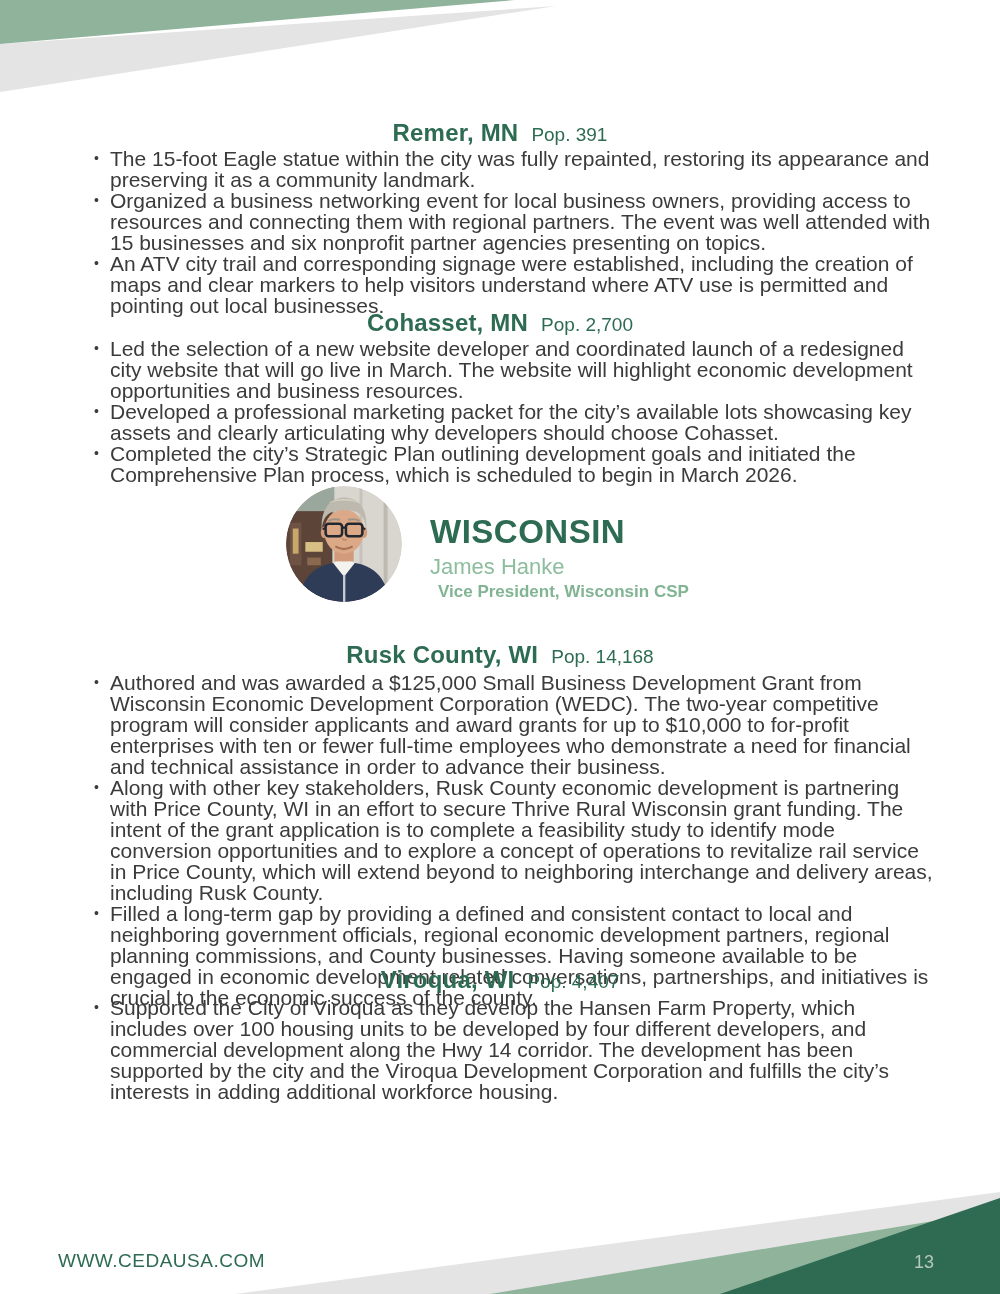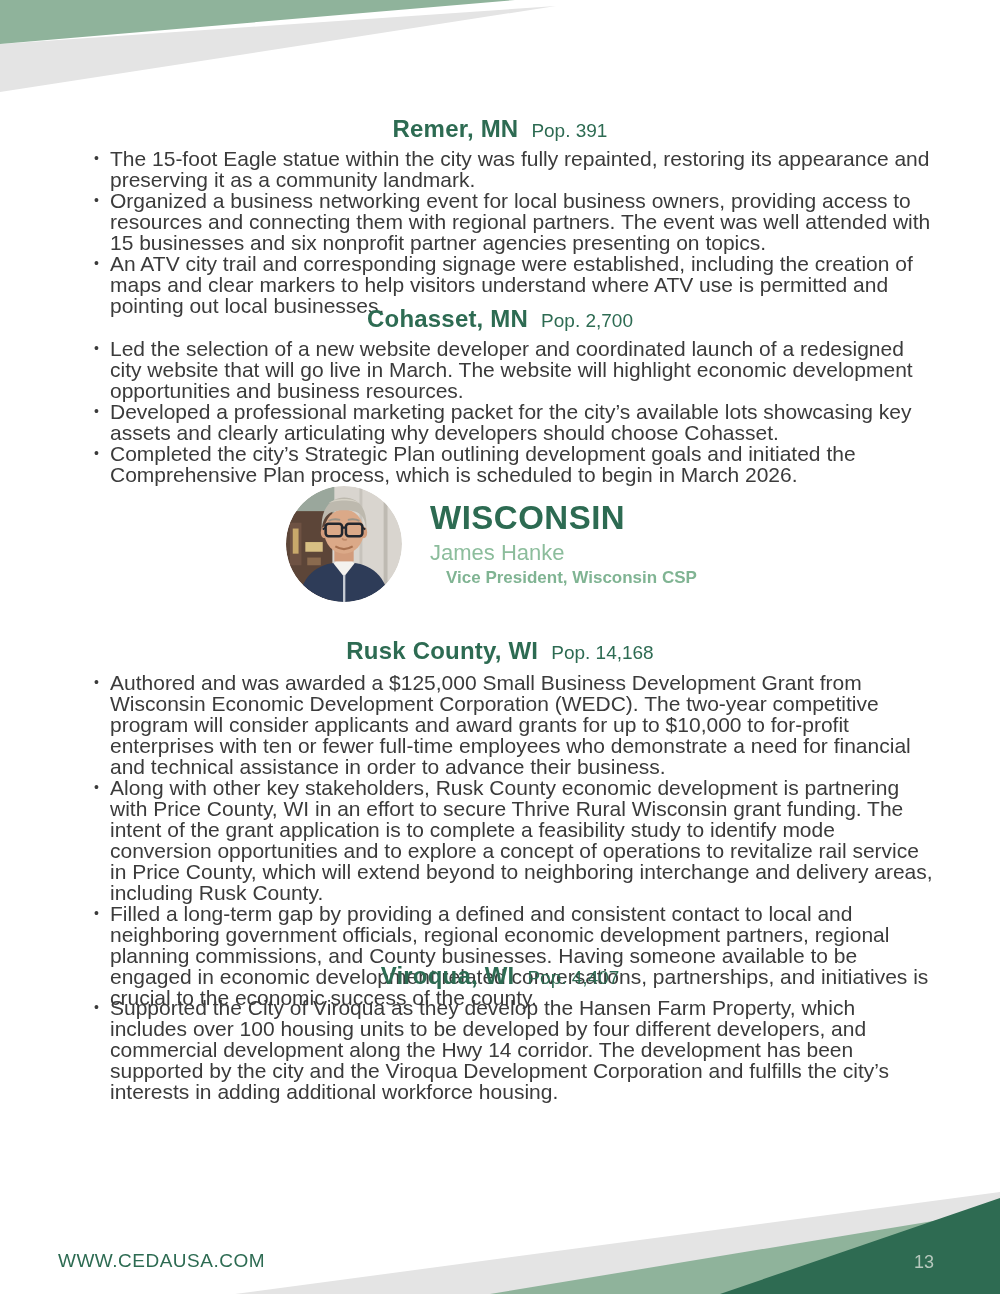--- a/index.html
+++ b/index.html
@@ -12,56 +12,56 @@
   }
   .deco{position:absolute;left:0;pointer-events:none;}
   .deco.top{top:0;}
   .deco.bottom{bottom:0;}
 
   .city-heading{
     position:absolute;left:0;width:100%;
     text-align:center;
   }
   .city-heading h2{
-    margin:0;font-size:24px;line-height:34px;font-weight:700;color:#2D6B52;
+    margin:0;font-size:24px;line-height:42px;font-weight:700;color:#2D6B52;
     letter-spacing:.2px;
   }
   .city-heading .pop{
     font-size:19px;font-weight:400;margin-left:13px;color:#2D6B52;letter-spacing:0;
   }
 
   .bullet-list{
     position:absolute;left:92px;right:64px;
     margin:0;padding:0;list-style:none;
     font-size:21px;line-height:21px;color:#3B3B3B;
   }
   .bullet-list li{position:relative;padding-left:18px;margin:0;}
   .bullet-list li::before{
     content:"\2022";
     position:absolute;left:2px;top:0;
     font-size:14px;color:#3B3B3B;
   }
 
   .profile{
     position:absolute;top:486px;left:0;width:100%;
-    display:flex;justify-content:center;align-items:center;gap:28px;
+    display:flex;justify-content:center;align-items:flex-end;gap:28px;
   }
   .profile .photo{
     width:116px;height:116px;border-radius:50%;overflow:hidden;flex:0 0 auto;
   }
   .profile .photo svg{display:block;}
   .profile .ptext{min-width:284px;}
   .profile .state{
     margin:0;font-size:33px;line-height:36px;font-weight:800;color:#2D6B52;letter-spacing:.5px;
   }
   .profile .pname{
     margin:5px 0 0 0;font-size:22px;line-height:24px;font-weight:400;color:#8CBD9C;
   }
   .profile .ptitle{
-    margin:3px 0 0 16px;font-size:17px;line-height:20px;font-weight:700;color:#80B493;
+    margin:3px 0 0 8px;font-size:17px;line-height:20px;font-weight:700;color:#80B493;
   }
 
   .footer-url{
     position:absolute;left:58px;top:1250px;
     font-size:19px;font-weight:400;letter-spacing:.5px;color:#2D6B52;
     text-decoration:none;
   }
   .footer-page{
     position:absolute;right:66px;top:1252px;
     font-size:18px;color:#B6C8BD;

